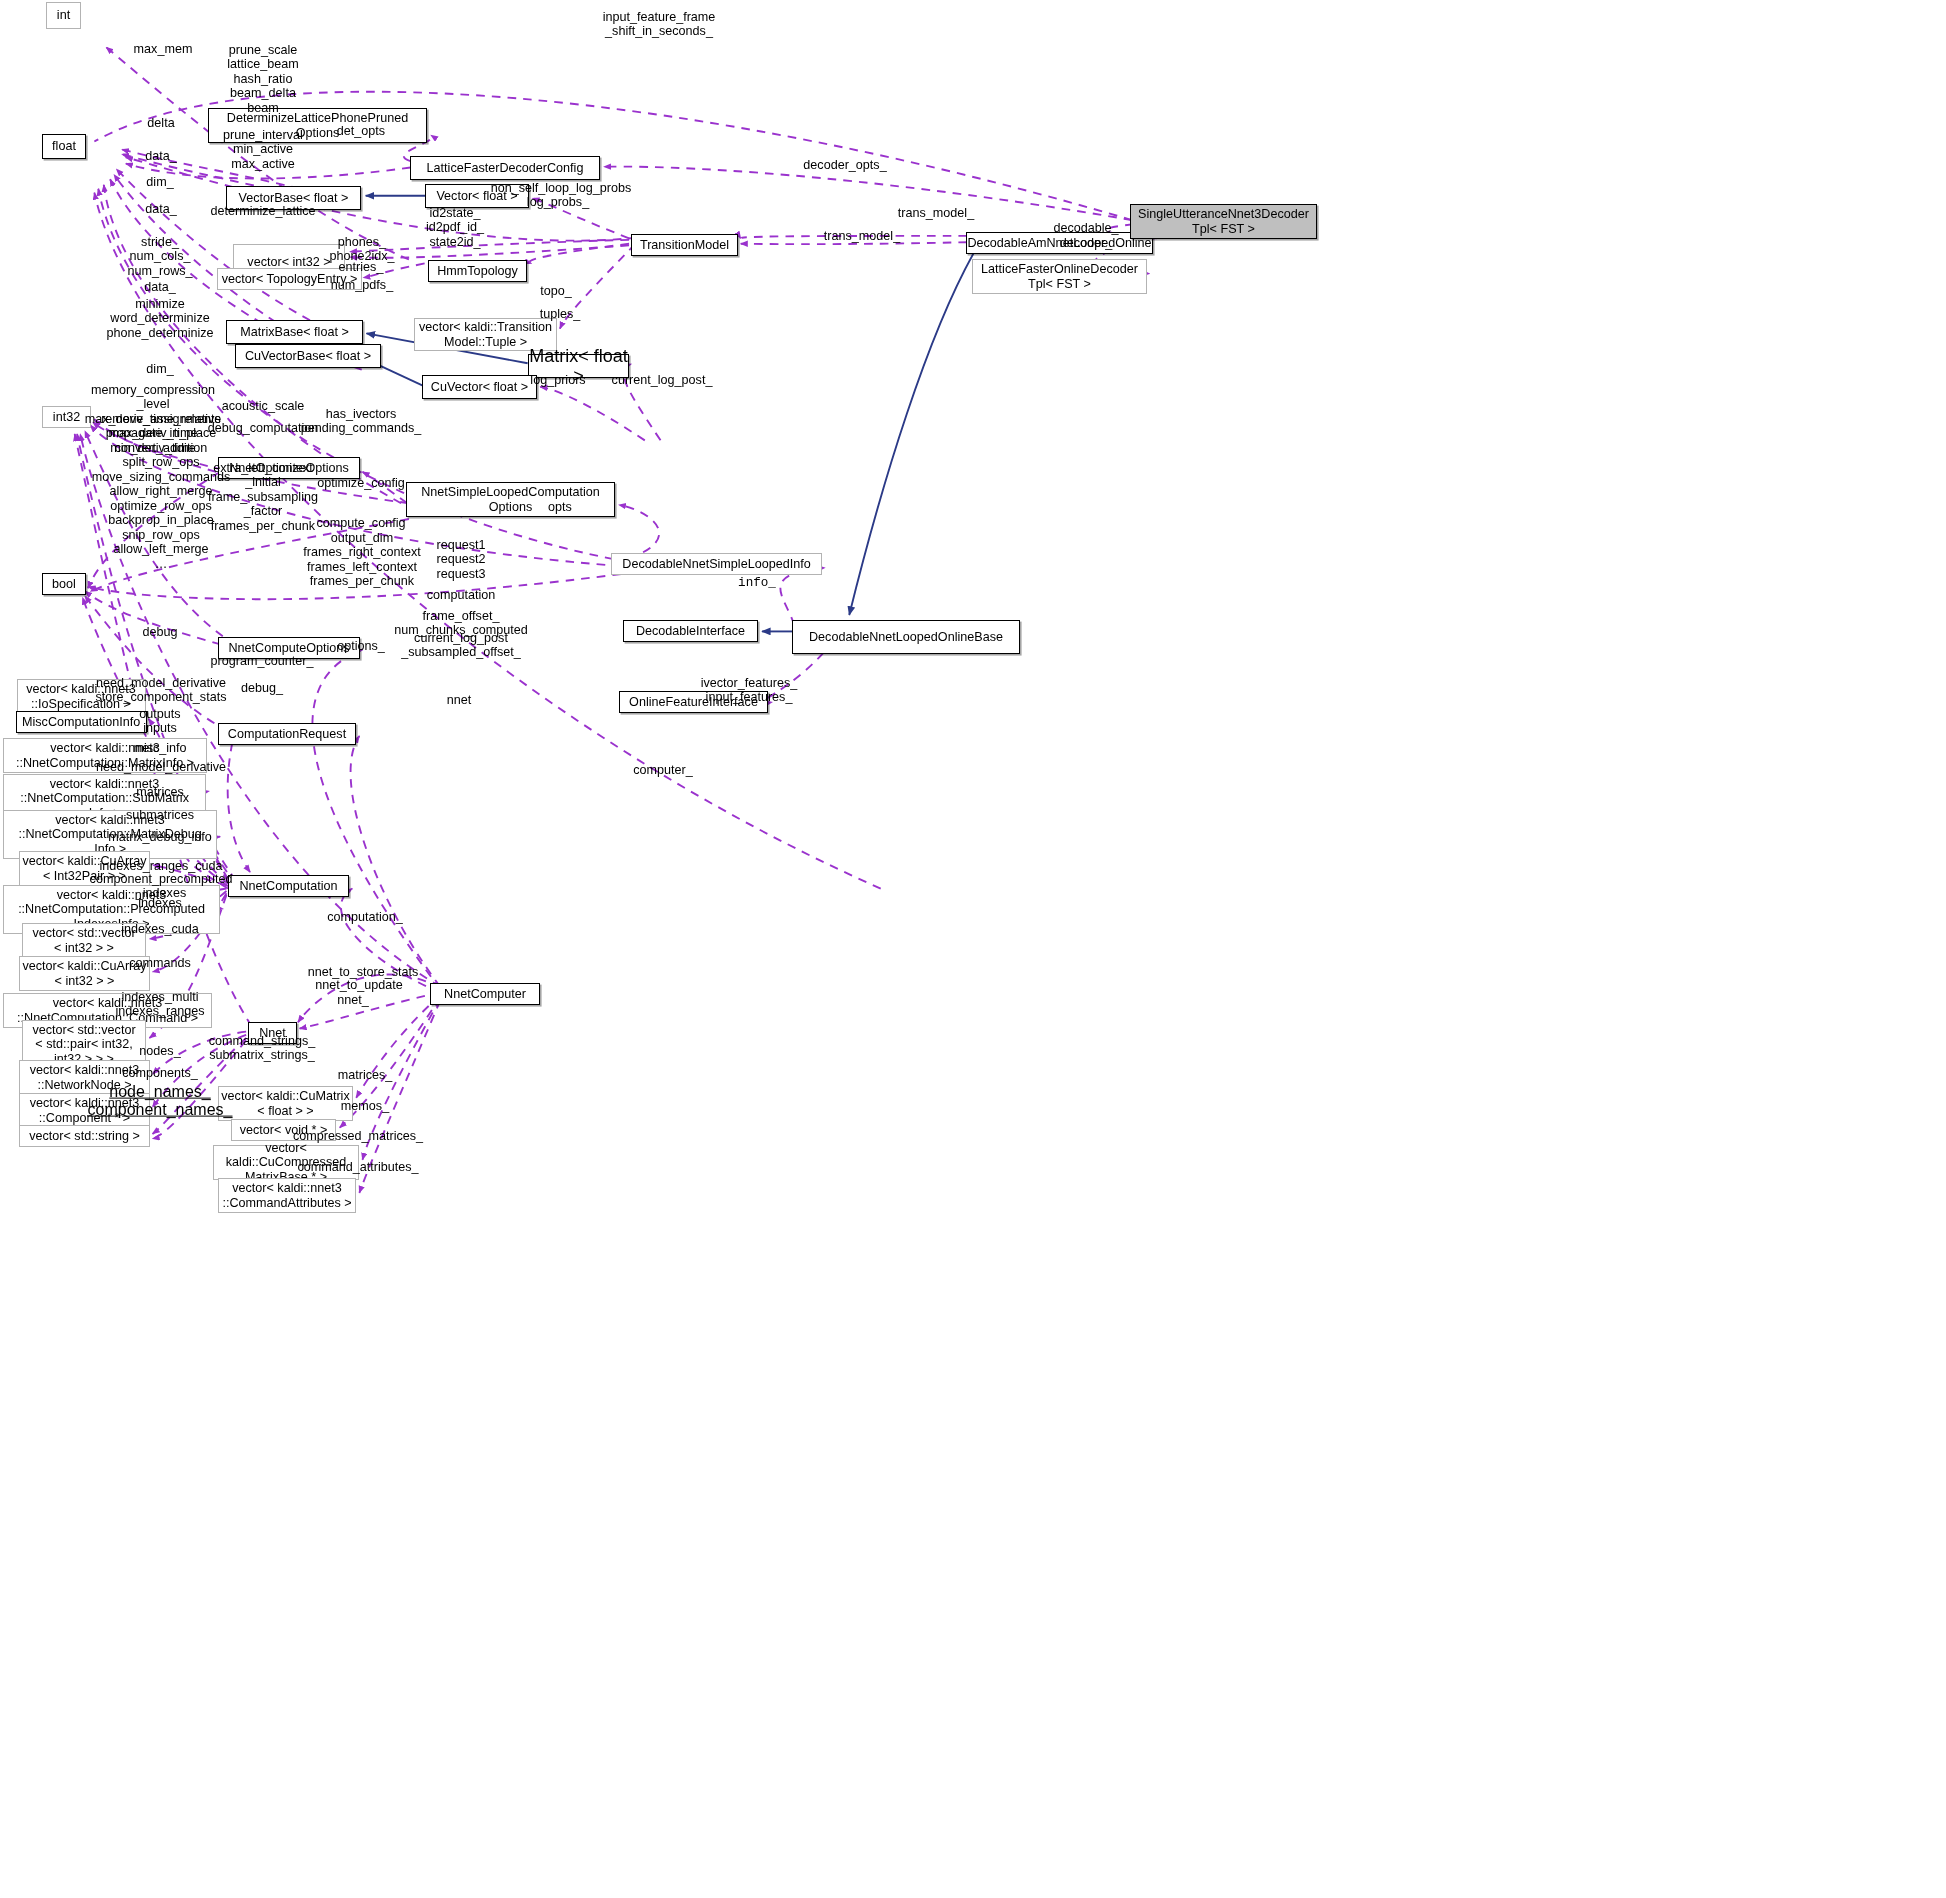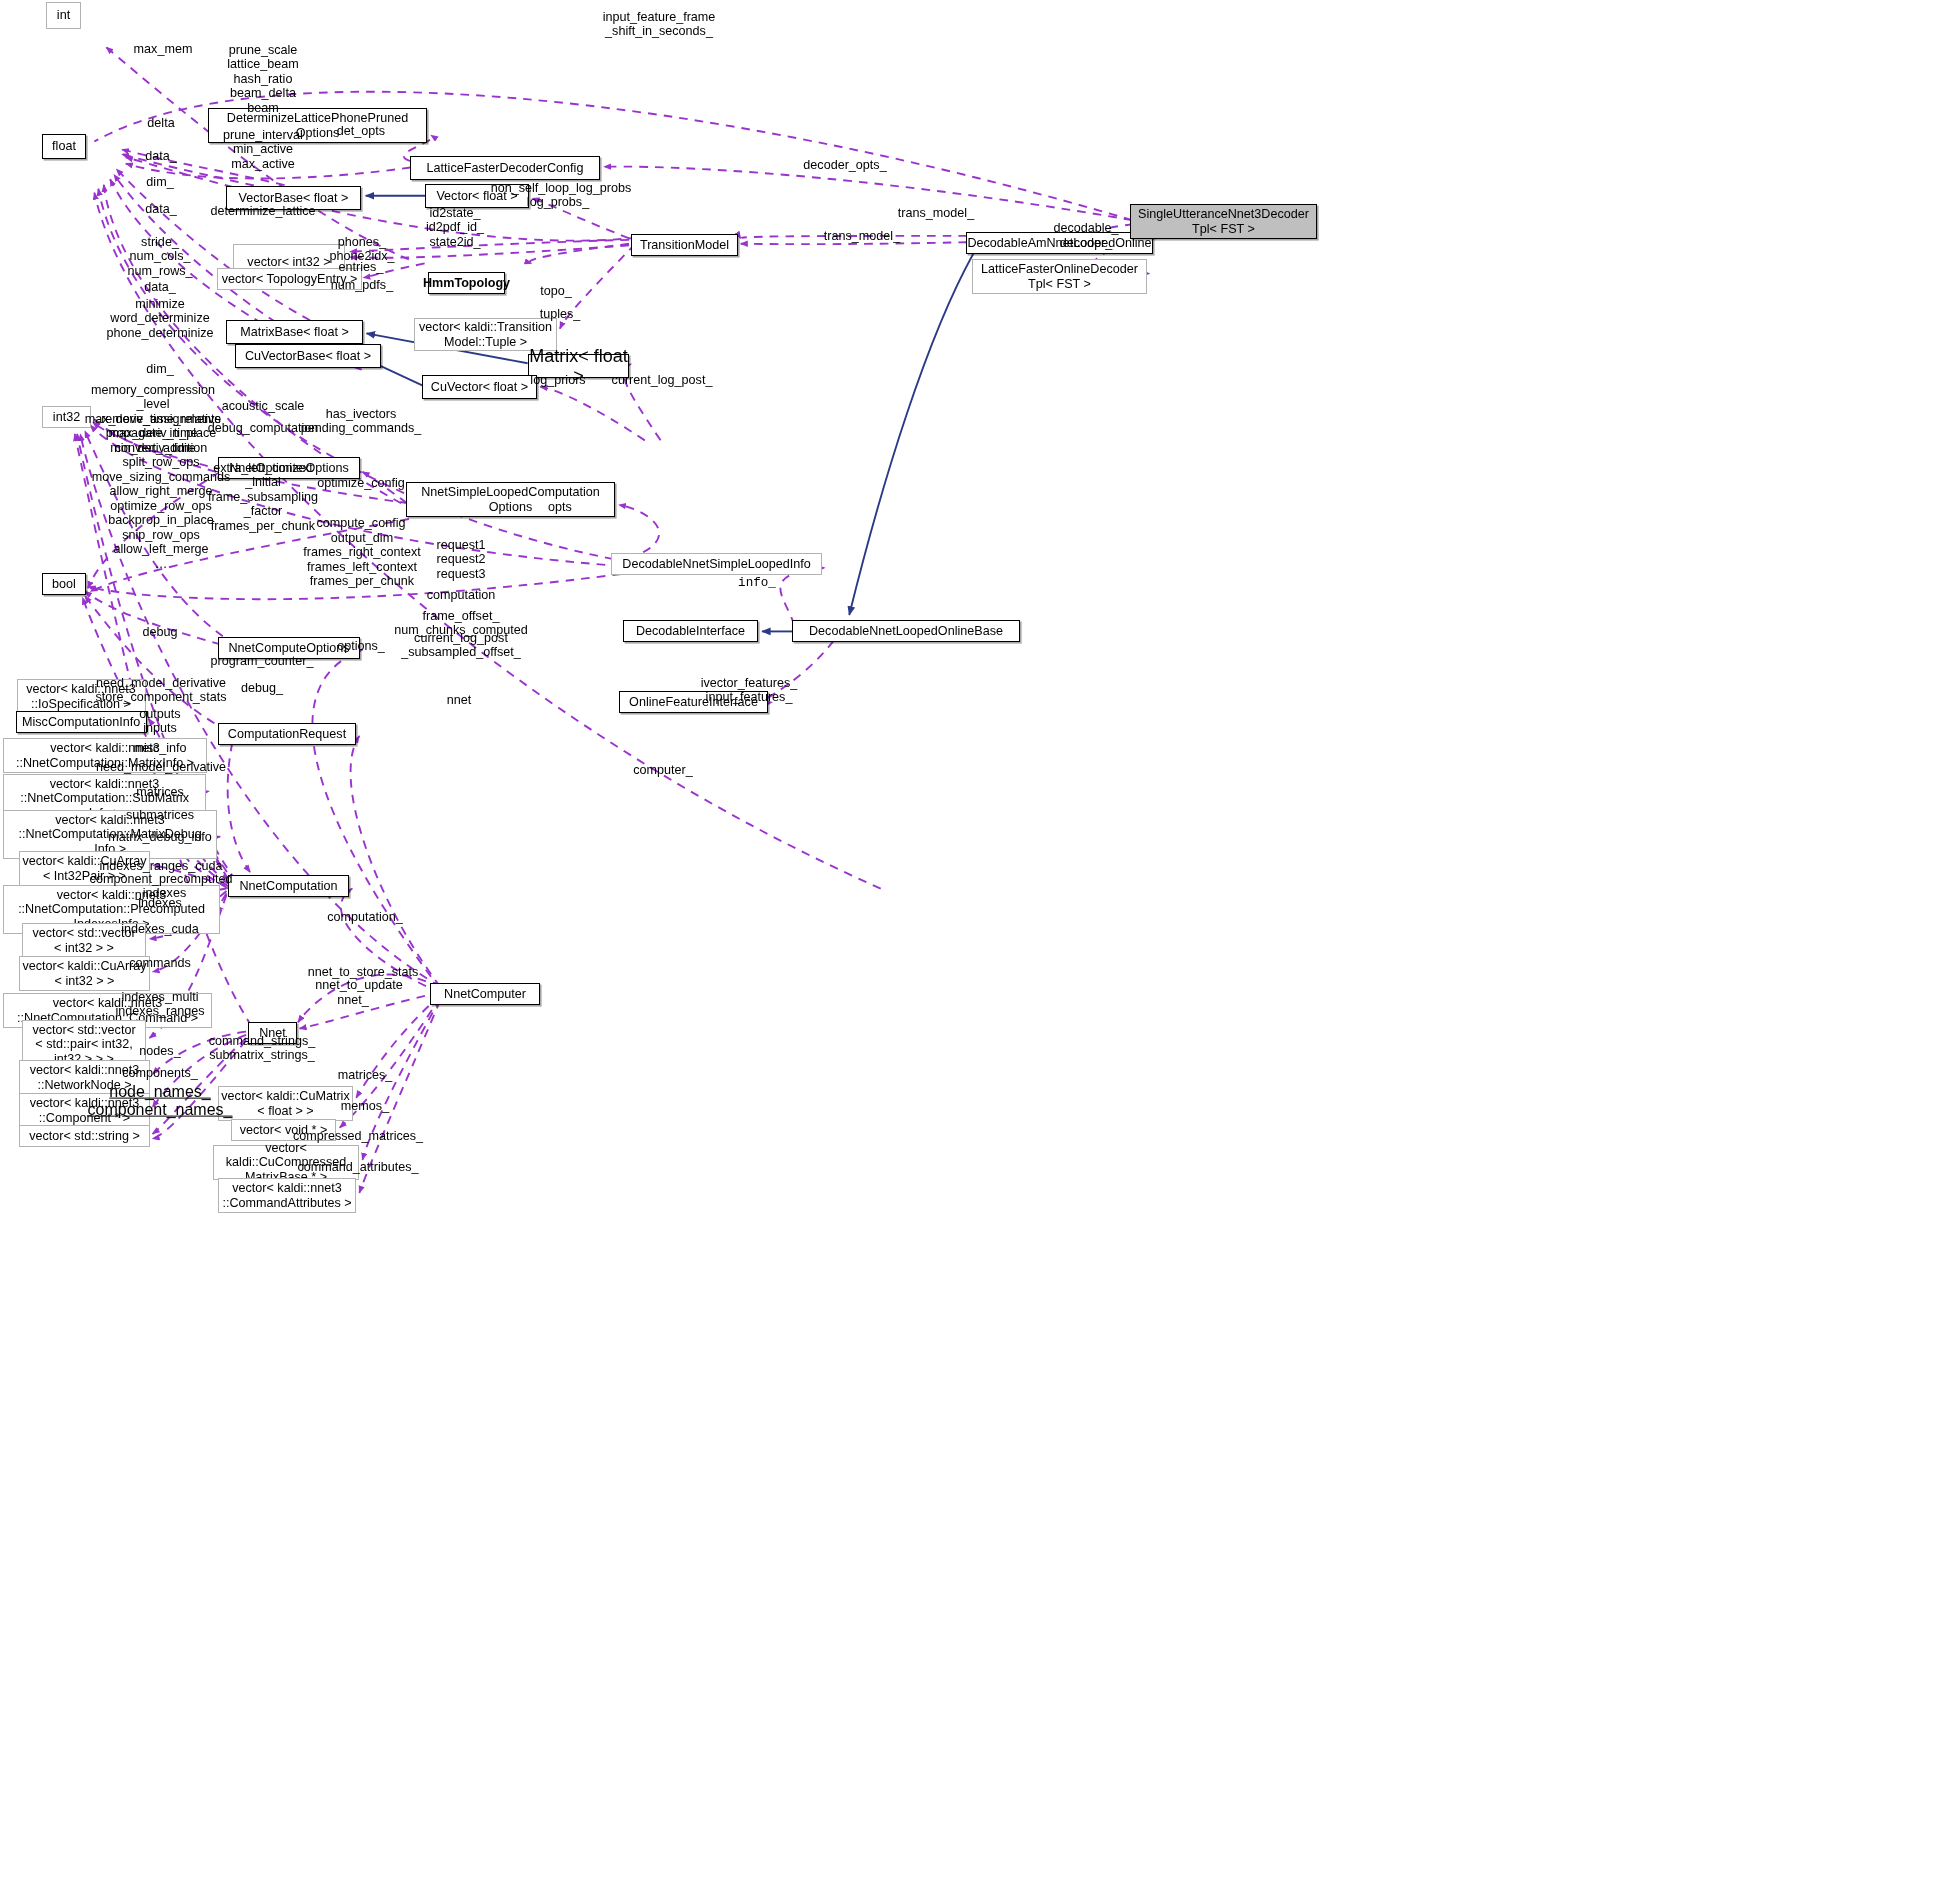--- a/index.html
+++ b/index.html
@@ -137,36 +137,36 @@
 
 <div class="node tmpl" style="left: 46px; top: 1.6px; width: 35px; height: 27px; font-size: 12.6px;">int</div>
     <div class="node solid" style="left: 42px; top: 134px; width: 44px; height: 25px; font-size: 12.6px;">float</div>
     <div class="node solid" style="left: 208px; top: 108px; width: 219px; height: 35px; font-size: 12.6px;">DeterminizeLatticePhonePruned
 Options</div>
     <div class="node solid" style="left: 410px; top: 156px; width: 190px; height: 23.6px; font-size: 12.6px;">LatticeFasterDecoderConfig</div>
     <div class="node solid" style="left: 226px; top: 186px; width: 135px; height: 23.6px; font-size: 12.6px;">VectorBase&lt; float &gt;</div>
     <div class="node solid" style="left: 425px; top: 184px; width: 104px; height: 23.6px; font-size: 12.6px;">Vector&lt; float &gt;</div>
     <div class="node solid" style="left: 631px; top: 234px; width: 107px; height: 22px; font-size: 12.6px;">TransitionModel</div>
     <div class="node tmpl" style="left: 233px; top: 244px; width: 112px; height: 36px; font-size: 12.6px;">vector&lt; int32 &gt;</div>
-    <div class="node solid" style="left: 428px; top: 272px; width: 77px; height: 22px; font-size: 12.6px; font-weight: bold;">HmmTopology</div>
+    <div class="node solid" style="left: 428px; top: 260px; width: 99px; height: 22px; font-size: 12.6px;">HmmTopology</div>
     <div class="node tmpl" style="left: 217px; top: 268px; width: 145px; height: 22px; font-size: 12.6px;">vector&lt; TopologyEntry &gt;</div>
     <div class="node solid" style="left: 226px; top: 320px; width: 137px; height: 23.6px; font-size: 12.6px;">MatrixBase&lt; float &gt;</div>
     <div class="node tmpl" style="left: 414px; top: 318px; width: 143px; height: 33px; font-size: 12.6px;">vector&lt; kaldi::Transition
 Model::Tuple &gt;</div>
     <div class="node solid" style="left: 235px; top: 344px; width: 146px; height: 23.6px; font-size: 12.6px;">CuVectorBase&lt; float &gt;</div>
     <div class="node solid" style="left: 528px; top: 354px; width: 101px; height: 23.6px; font-size: 18px;">Matrix&lt; float &gt;</div>
     <div class="node solid" style="left: 422px; top: 375px; width: 115px; height: 23.6px; font-size: 12.6px;">CuVector&lt; float &gt;</div>
     <div class="node tmpl" style="left: 42px; top: 406px; width: 49px; height: 22px; font-size: 12.6px;">int32</div>
     <div class="node solid" style="left: 218px; top: 457px; width: 142px; height: 22px; font-size: 12.6px;">NnetOptimizeOptions</div>
     <div class="node solid" style="left: 406px; top: 482px; width: 209px; height: 35px; font-size: 12.6px;">NnetSimpleLoopedComputation
 Options</div>
     <div class="node tmpl" style="left: 611px; top: 553px; width: 211px; height: 22px; font-size: 12.6px;">DecodableNnetSimpleLoopedInfo</div>
     <div class="node solid" style="left: 42px; top: 573px; width: 44px; height: 22px; font-size: 12.6px;">bool</div>
     <div class="node solid" style="left: 623px; top: 620px; width: 135px; height: 22px; font-size: 12.6px;">DecodableInterface</div>
-    <div class="node solid" style="left: 792px; top: 620px; width: 228px; height: 22px; font-size: 12.6px;">DecodableNnetLoopedOnlineBase</div>
+    <div class="node solid" style="left: 792px; top: 620px; width: 228px; height: 34px; font-size: 12.6px;">DecodableNnetLoopedOnlineBase</div>
     <div class="node solid" style="left: 218px; top: 637px; width: 142px; height: 22px; font-size: 12.6px;">NnetComputeOptions</div>
     <div class="node tmpl" style="left: 16.5px; top: 679px; width: 129px; height: 35px; font-size: 12.6px;">vector&lt; kaldi::nnet3
 ::IoSpecification &gt;</div>
     <div class="node solid" style="left: 619px; top: 691px; width: 149px; height: 22px; font-size: 12.6px;">OnlineFeatureInterface</div>
     <div class="node solid" style="left: 15.7px; top: 711px; width: 131px; height: 22px; font-size: 12.6px;">MiscComputationInfo</div>
     <div class="node solid" style="left: 218px; top: 723px; width: 138px; height: 22px; font-size: 12.6px;">ComputationRequest</div>
     <div class="node tmpl" style="left: 3.1px; top: 738px; width: 204px; height: 35px; font-size: 12.6px;">vector&lt; kaldi::nnet3
 ::NnetComputation::MatrixInfo &gt;</div>
     <div class="node tmpl" style="left: 3.1px; top: 774px; width: 203px; height: 49px; font-size: 12.6px;">vector&lt; kaldi::nnet3
 ::NnetComputation::SubMatrix

